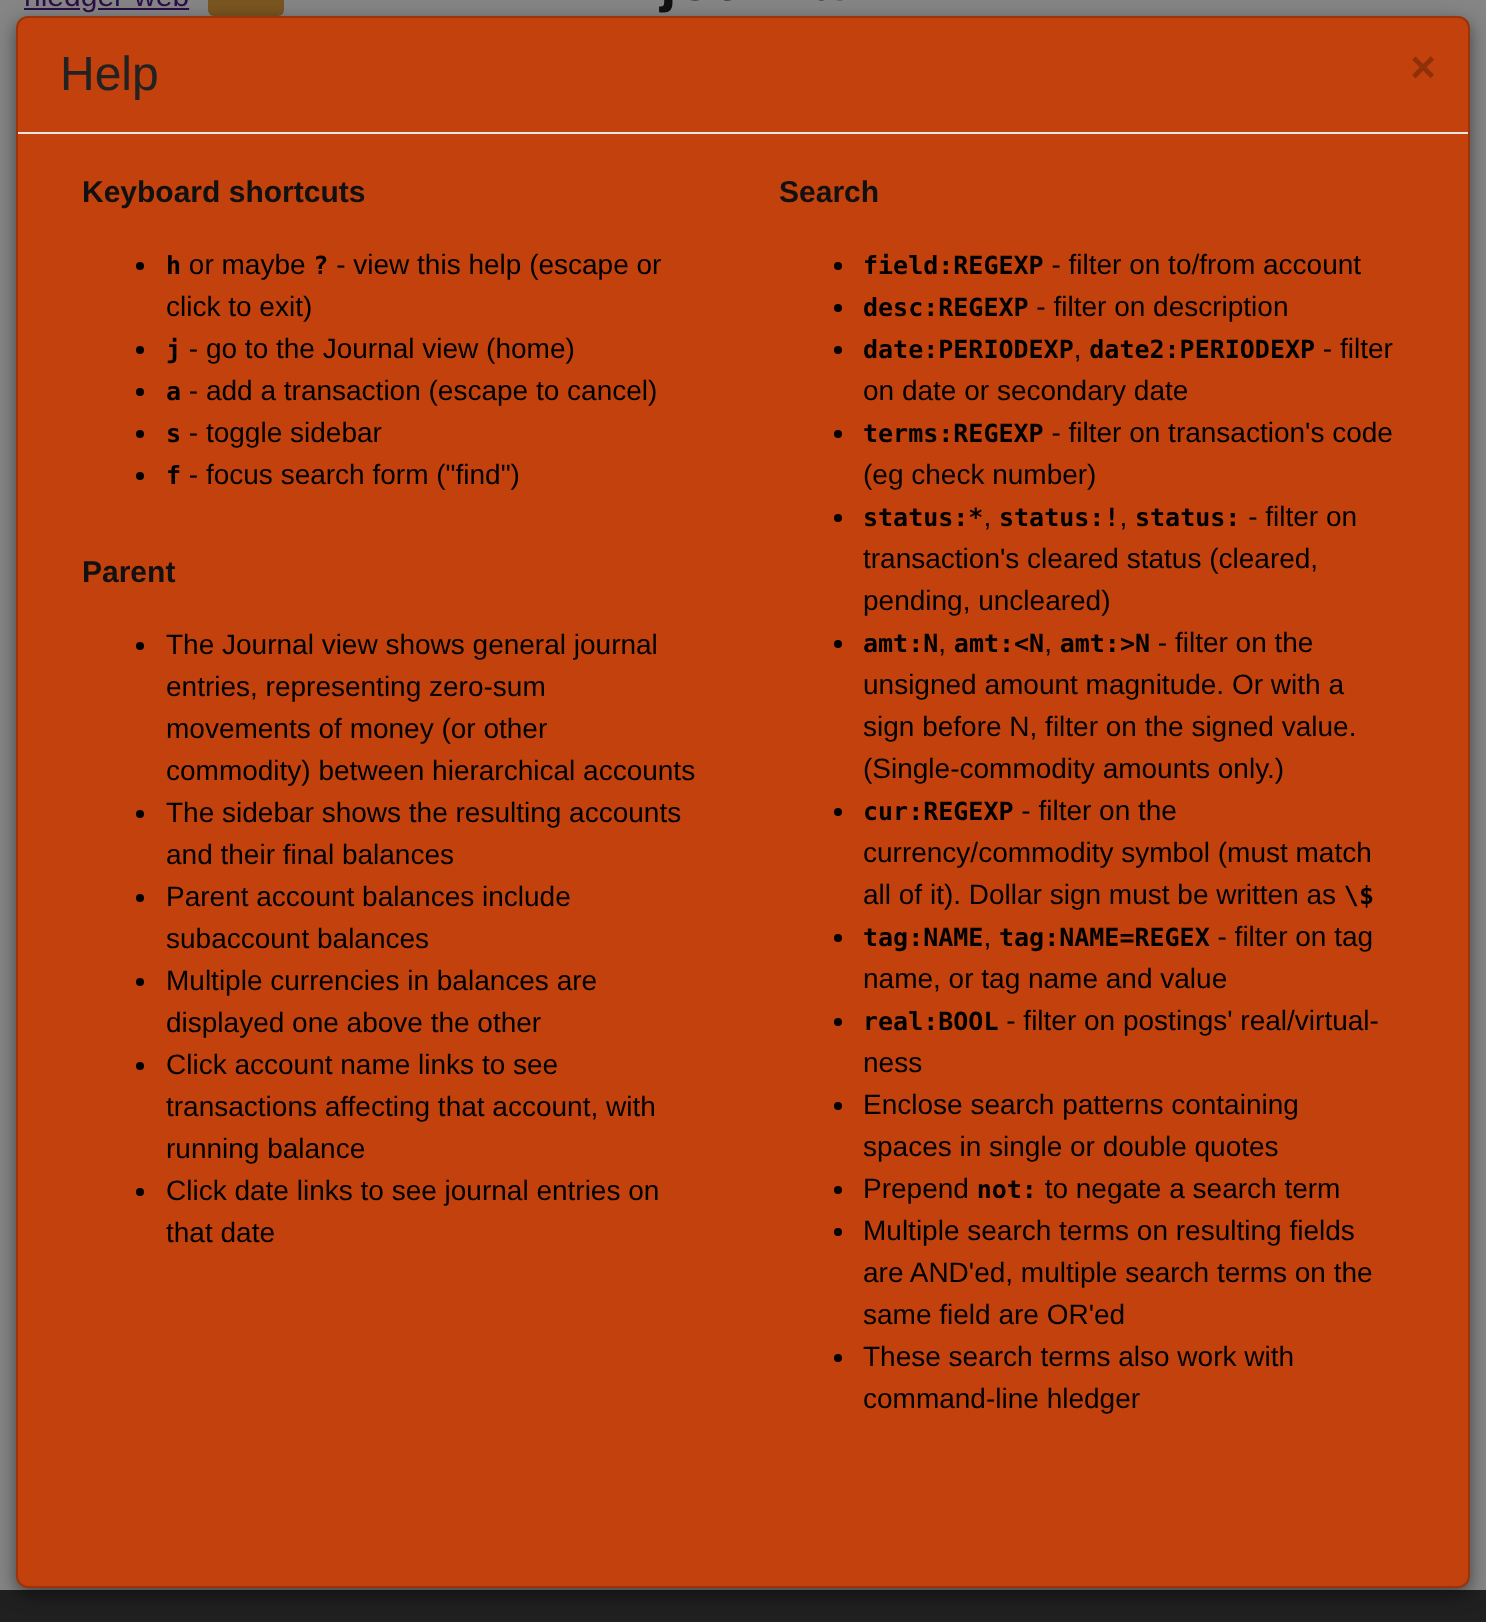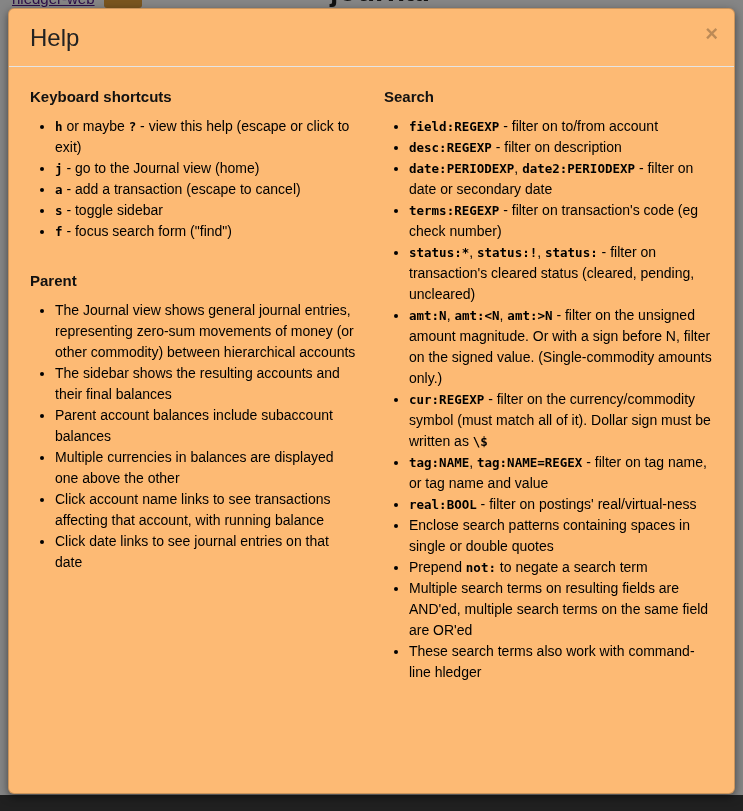--- a/index.html
+++ b/index.html
@@ -39,21 +39,21 @@
   }
   
   .modal-backdrop {
     position: absolute; inset: 0;
     background: rgba(0,0,0,0.48);
     z-index: 10;
   }
   
   .modal {
     position: absolute; left: 8px; right: 8px; top: 8px; bottom: 17px;
-    background: #fdba74;
+    background: #c2410c;
     border: 1px solid rgba(0,0,0,0.2);
     border-radius: 6px;
     box-shadow: 0 3px 9px rgba(0,0,0,0.5);
     z-index: 20;
     overflow: hidden;
   }
   .modal-header {
     padding: 15px 18px 13px 21px;
     border-bottom: 1px solid #e5e5e5;
     position: relative;
@@ -62,33 +62,33 @@
     font-size: 24px; font-weight: 500; color: #222; line-height: 1.2;
   }
   .close {
     position: absolute; right: 16px; top: 14px;
     background: none; border: none; cursor: pointer;
     font-size: 22px; font-weight: 700; line-height: 1;
     color: #000; opacity: 0.25;
     font-family: "Liberation Sans", sans-serif;
   }
   .modal-body {
-    padding: 21px 20px 20px 21px;
+    padding: 21px 20px 20px 32px;
     display: flex; gap: 24px;
   }
   .col { flex: 1 1 0; min-width: 0; }
   .section-heading {
     font-size: 15px; font-weight: 700; color: #111;
     margin: 0 0 11px 0;
   }
   .section-heading + ul + .section-heading,
   ul + .section-heading { margin-top: 30px; }
   ul.help-list {
     list-style: disc;
-    margin: 0; padding-left: 25px;
+    margin: 17px; padding-left: 25px;
   }
   ul.help-list li {
     font-size: 14px; line-height: 21px; color: #000;
   }
   .code {
     font-family: "DejaVu Sans Mono", "Liberation Mono", monospace;
     font-weight: 700;
     font-size: 12.5px;
   }
 </style>

